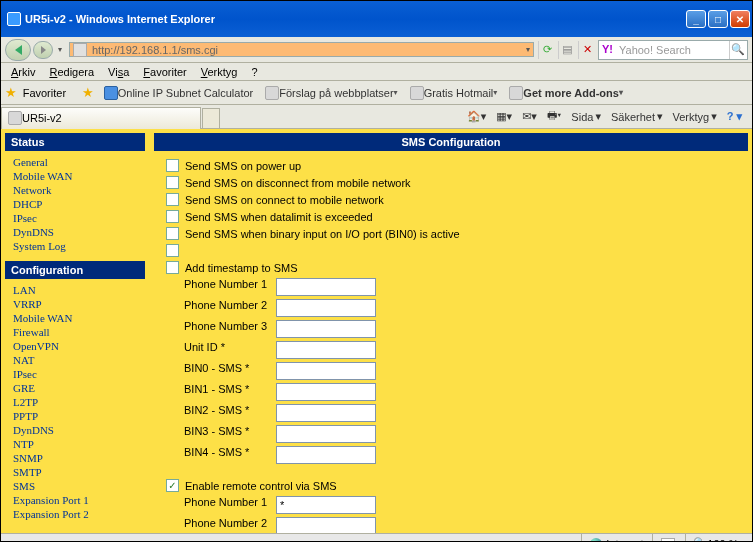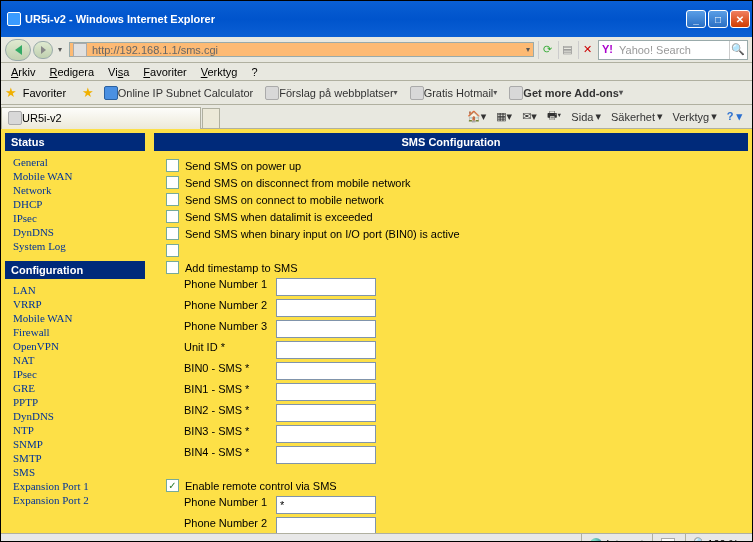--- a/index.html
+++ b/index.html
@@ -176,20 +176,21 @@
     <div class="shead">Configuration</div>
     <div class="slinks">
       <a>LAN</a>
       <a>VRRP</a>
       <a>Mobile WAN</a>
       <a>Firewall</a>
       <a>OpenVPN</a>
       <a>NAT</a>
       <a>IPsec</a>
       <a>GRE</a>
+      <a>L2TP</a>
       <a>PPTP</a>
       <a>DynDNS</a>
       <a>NTP</a>
       <a>SNMP</a>
       <a>SMTP</a>
       <a>SMS</a>
       <a>Expansion Port 1</a>
       <a>Expansion Port 2</a>
 
     </div>

